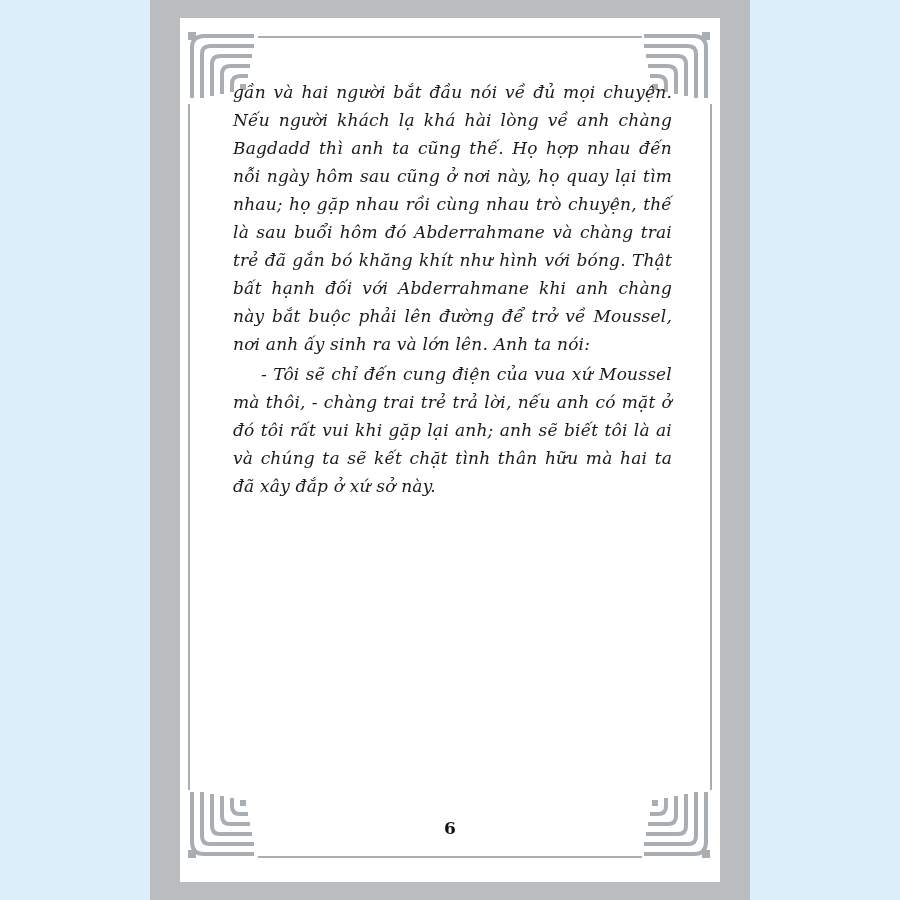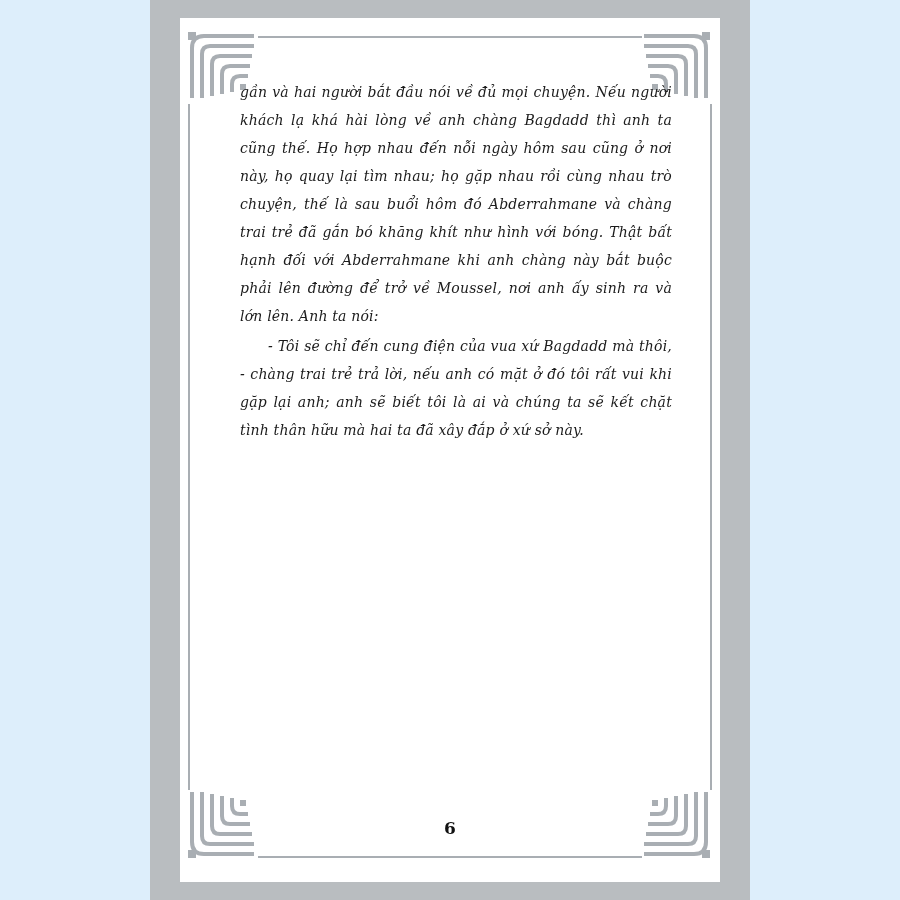--- a/index.html
+++ b/index.html
@@ -50,24 +50,24 @@
   .bl-left   { left: 188px; top: 104px; width: 2px;  height: 686px; }
   .bl-right  { left: 710px; top: 104px; width: 2px;  height: 686px; }
 
   .text-block {
     position: absolute;
     left: 228px;
     top: 78px;
     width: 444px;
   }
   .para {
-    margin: 0 0 2px 12px;
+    margin: 0 0 2px 5px;
     font-family: "DejaVu Serif", serif;
     font-style: italic;
-    font-size: 14px;
+    font-size: 17px;
     line-height: 28px;
     color: #1b1b1b;
     text-align: justify;
     text-justify: inter-word;
     letter-spacing: 0.2px;
   }
   .para.indent {
     text-indent: 28px;
   }
   .page-number {
@@ -149,16 +149,16 @@
     </g>
     <g fill="#a9aeb3">
       <rect x="2" y="2" width="8" height="8"></rect>
       <rect x="54" y="54" width="6" height="6"></rect>
     </g>
   </svg>
 </div>
 
 <div class="text-block">
   <p class="para">gần và hai người bắt đầu nói về đủ mọi chuyện. Nếu người khách lạ khá hài lòng về anh chàng Bagdadd thì anh ta cũng thế. Họ hợp nhau đến nỗi ngày hôm sau cũng ở nơi này, họ quay lại tìm nhau; họ gặp nhau rồi cùng nhau trò chuyện, thế là sau buổi hôm đó Abderrahmane và chàng trai trẻ đã gắn bó khăng khít như hình với bóng. Thật bất hạnh đối với Abderrahmane khi anh chàng này bắt buộc phải lên đường để trở về Moussel, nơi anh ấy sinh ra và lớn lên. Anh ta nói:</p>
-  <p class="para indent">- Tôi sẽ chỉ đến cung điện của vua xứ Bagdadd mà thôi, - chàng trai trẻ trả lời, nếu anh có mặt ở đó tôi rất vui khi gặp lại anh; anh sẽ biết tôi là ai và chúng ta sẽ kết chặt tình thân hữu mà hai ta đã xây đắp ở xứ sở này.</p>
+  <p class="para indent">- Tôi sẽ chỉ đến cung điện của vua xứ Moussel mà thôi, - chàng trai trẻ trả lời, nếu anh có mặt ở đó tôi rất vui khi gặp lại anh; anh sẽ biết tôi là ai và chúng ta sẽ kết chặt tình thân hữu mà hai ta đã xây đắp ở xứ sở này.</p>
 </div>
 
 <div class="page-number">6</div>
 
 </body></html>

